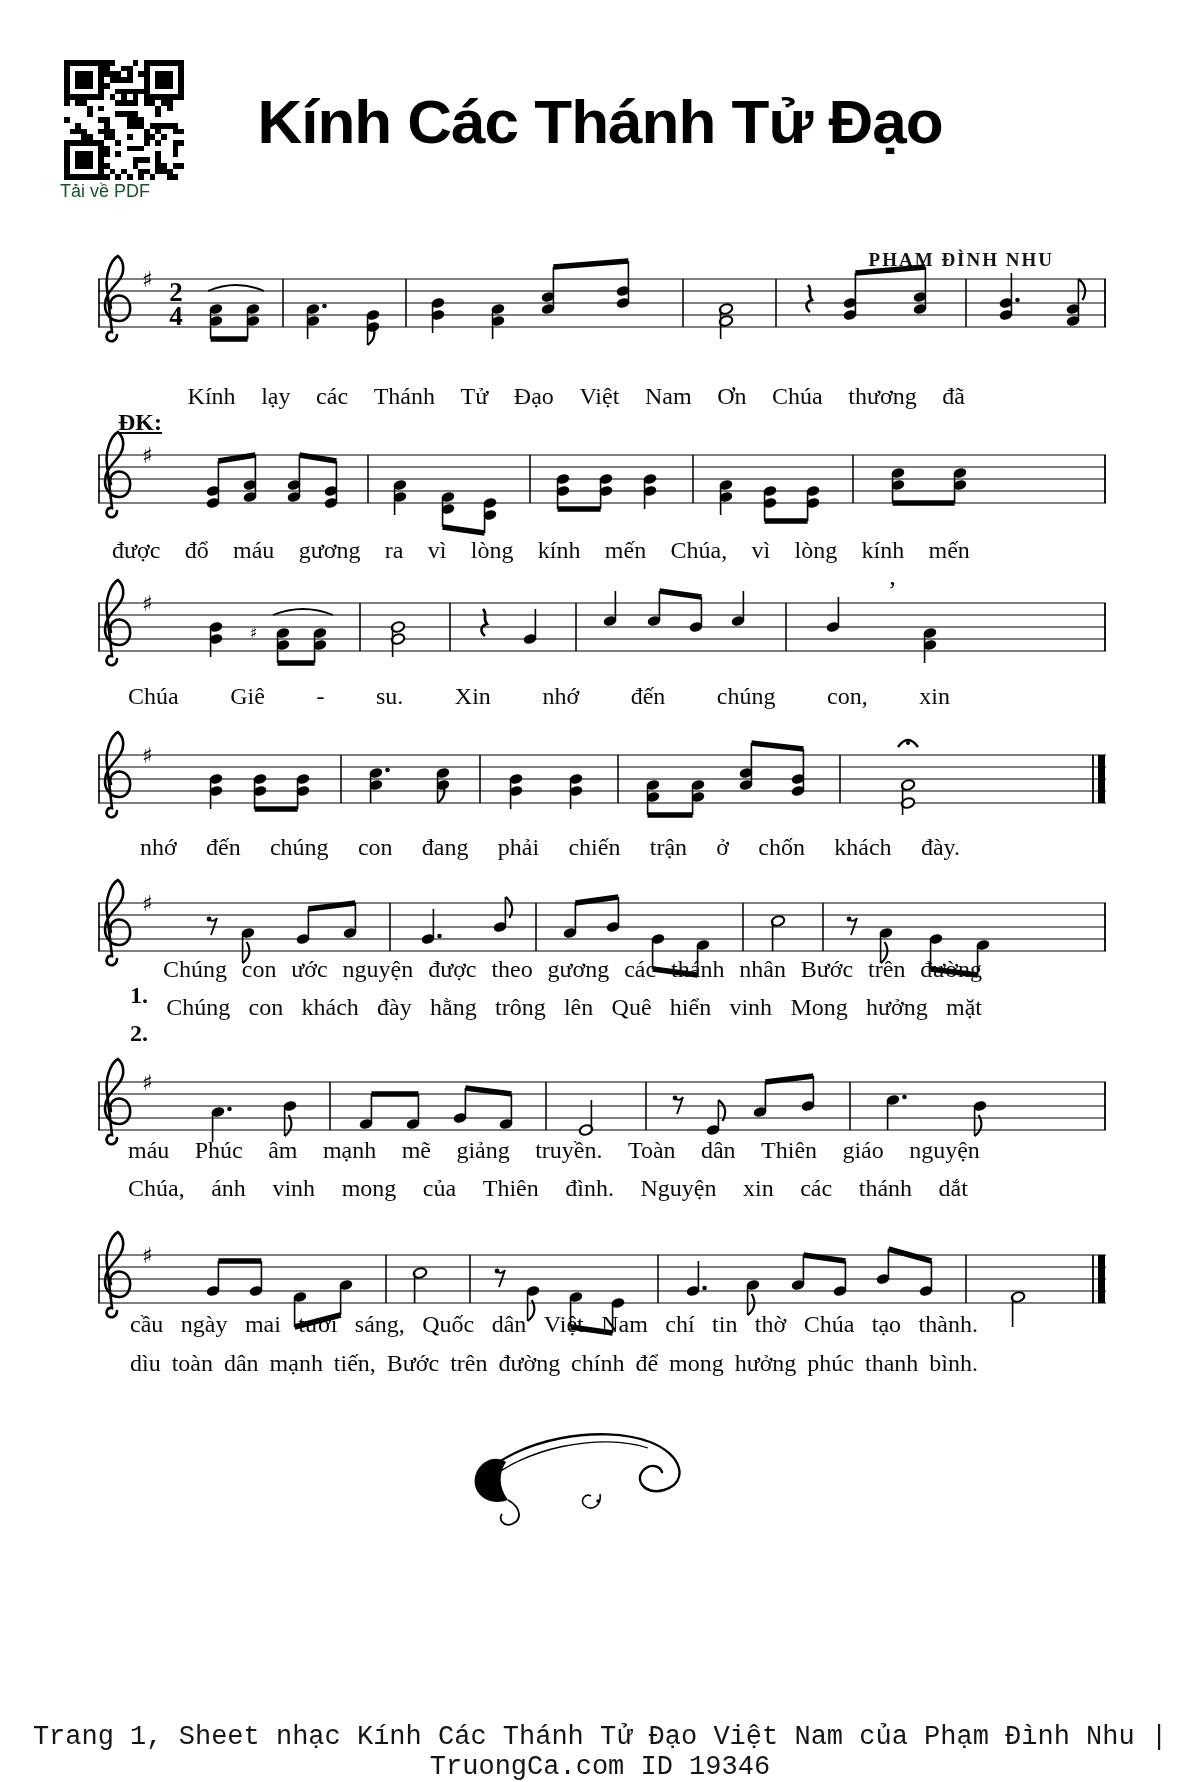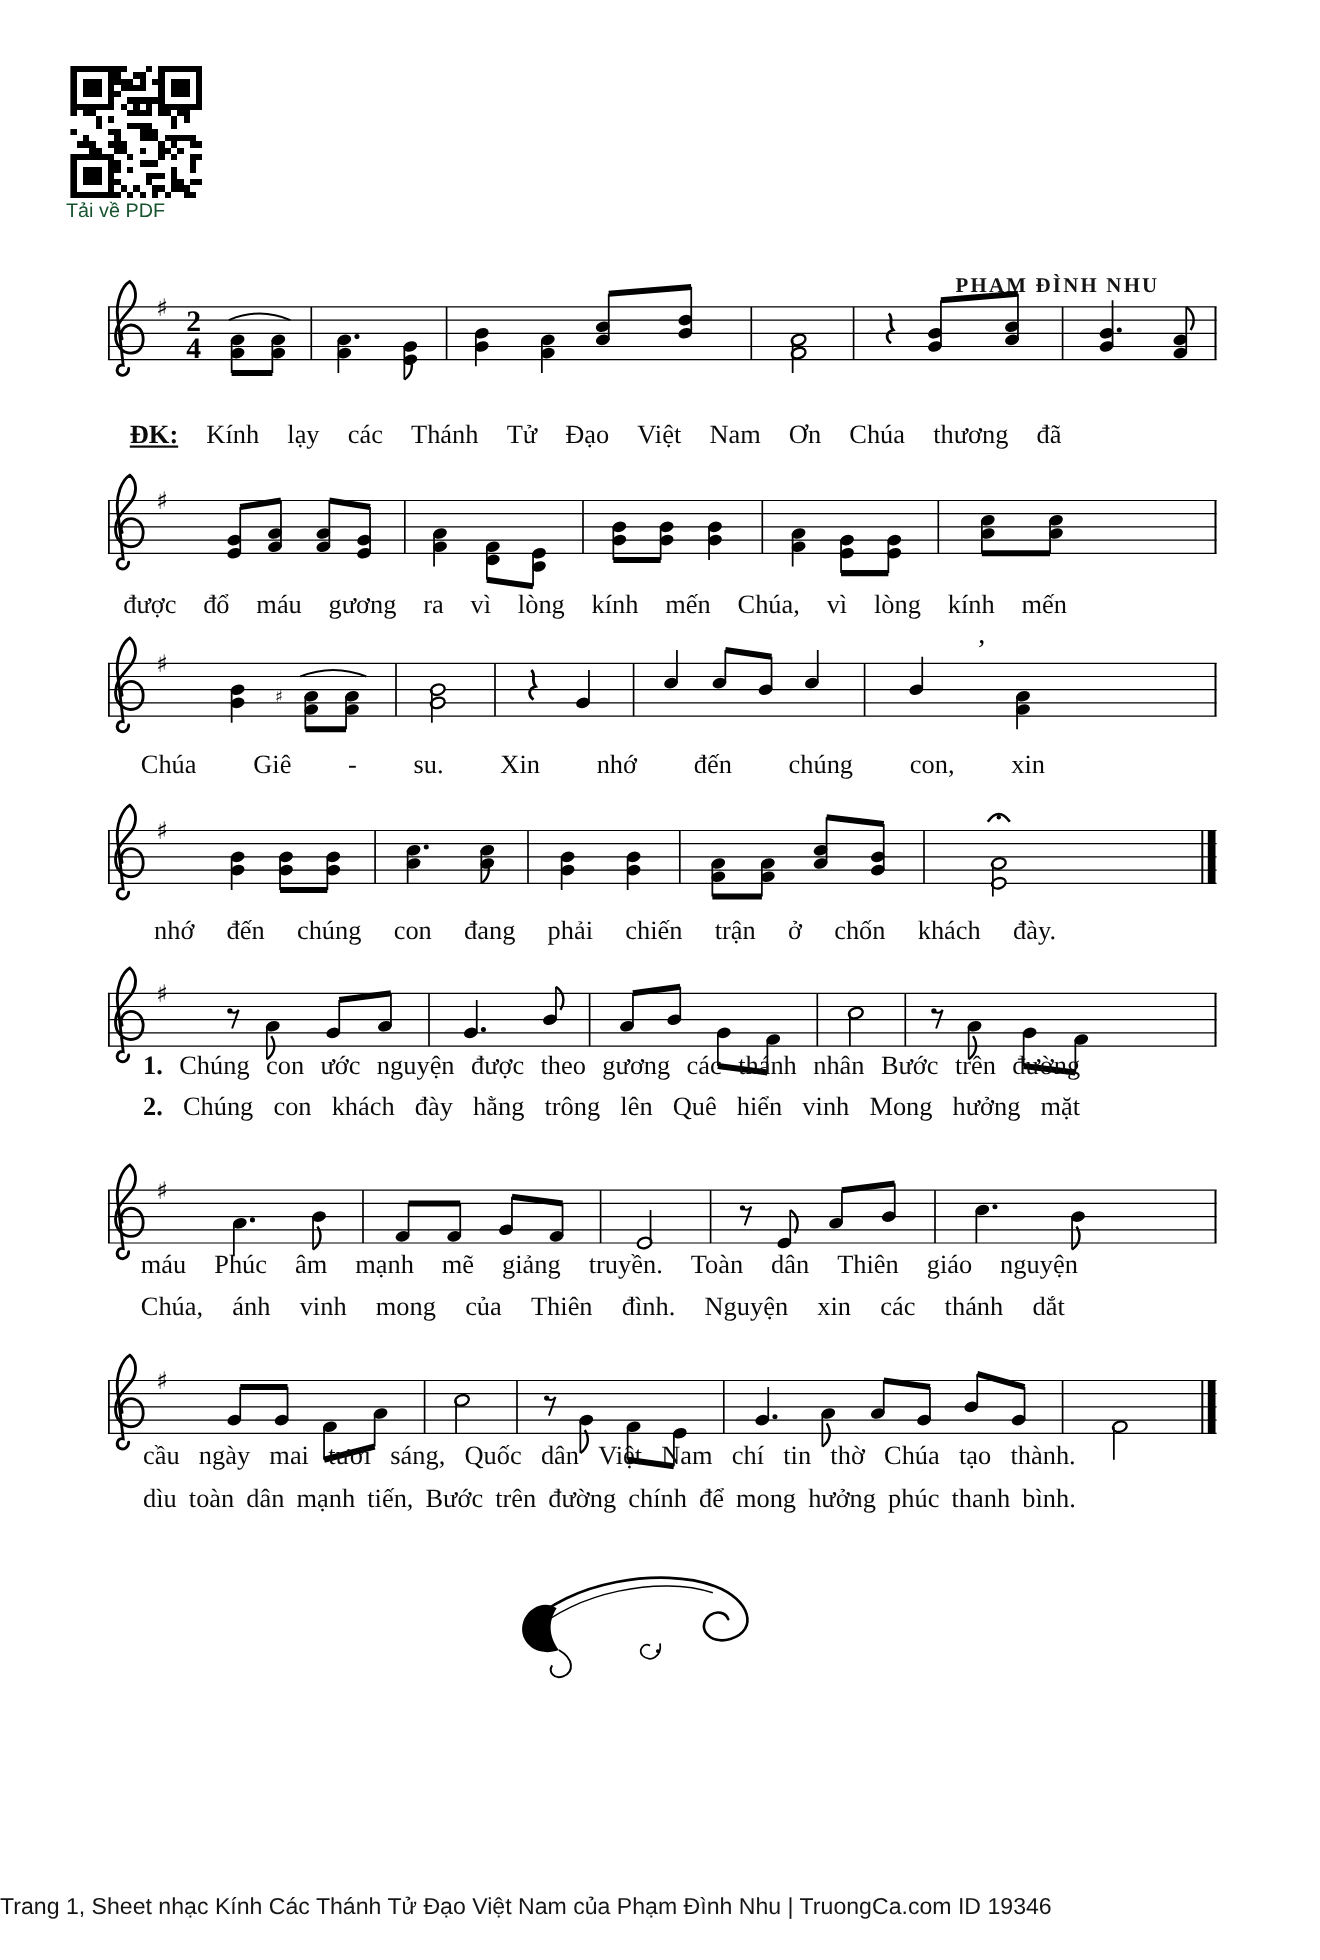--- a/index.html
+++ b/index.html
@@ -15,38 +15,38 @@
   .composer{position:absolute;right:146px;top:212px;
         font-family:"Liberation Serif",serif;font-weight:700;font-size:19px;
         letter-spacing:2px;color:#141414;margin-top:37px;}
   .staff{position:absolute;left:98px;width:1010px;height:130px;}
   .staff svg{display:block;width:1010px;height:130px;}
   .s1{top:245px}.s2{top:421px}.s3{top:569px}.s4{top:721px}
   .s5{top:869px}.s6{top:1048px}.s7{top:1221px}
   .lyric{position:absolute;font-size:24px;line-height:28px;white-space:nowrap;
         display:flex;justify-content:space-between;color:#0a0a0a;}
   .lyric span.w{display:inline-block;}
-  .pfx{font-weight:700;}
+  .pfx{font-weight:700;margin-top:26px;}
   .pfx.dk{text-decoration:underline;}
   .ly0{top:382px;left:118px;width:847px}
   .ly1{top:536px;left:112px;width:858px}
   .ly2{top:682px;left:128px;width:822px}
   .ly3{top:833px;left:140px;width:820px}
   .ly4{top:955px;left:130px;width:852px}
   .ly5{top:993px;left:130px;width:852px}
   .ly6{top:1136px;left:128px;width:852px}
   .ly7{top:1174px;left:128px;width:840px}
   .ly8{top:1310px;left:130px;width:848px}
   .ly9{top:1349px;left:130px;width:848px}
   .ornament{position:absolute;left:452px;top:1416px;width:260px;height:120px;}
   .credit{position:absolute;left:0;right:0;top:1550px;text-align:center;
         font-family:"Liberation Serif",serif;font-weight:700;font-size:17px;
         letter-spacing:.4px;color:#1c1c1c;}
-  .page-footer{position:absolute;left:0;right:0;top:1722px;
-        font-family:Liberation Sans, sans-serif;font-size:21px;color:#151515;}
+  .page-footer{position:absolute;left:0;right:0;top:1722px;text-align:center;
+        font-family:Liberation Mono, monospace;font-size:27px;color:#151515;}
 </style>
 </head>
 <body>
 
 <div class="page">
 
   <div class="qr" id="qr"><svg viewBox="0 0 21 21">
         <rect x="0" y="0" width="1" height="1" fill="#000"></rect>
         <rect x="1" y="0" width="1" height="1" fill="#000"></rect>
         <rect x="2" y="0" width="1" height="1" fill="#000"></rect>
@@ -259,20 +259,21 @@
         <rect x="7" y="20" width="1" height="1" fill="#000"></rect>
         <rect x="9" y="20" width="1" height="1" fill="#000"></rect>
         <rect x="11" y="20" width="1" height="1" fill="#000"></rect>
         <rect x="13" y="20" width="1" height="1" fill="#000"></rect>
         <rect x="15" y="20" width="1" height="1" fill="#000"></rect>
         <rect x="18" y="20" width="1" height="1" fill="#000"></rect>
         <rect x="19" y="20" width="1" height="1" fill="#000"></rect>
       </svg></div>
   <div class="qr-label">Tải về PDF</div>
 
+  <div class="title">Kính Các Thánh Tử Đạo</div>
   <div class="composer">PHẠM ĐÌNH NHU</div>
 
   <div class="staff s1">
       <svg viewBox="0 0 1010 130">
         <line x1="0" y1="34" x2="1008" y2="34" stroke="#000" stroke-width="1.1"></line>
         <line x1="0" y1="46" x2="1008" y2="46" stroke="#000" stroke-width="1.1"></line>
         <line x1="0" y1="58" x2="1008" y2="58" stroke="#000" stroke-width="1.1"></line>
         <line x1="0" y1="70" x2="1008" y2="70" stroke="#000" stroke-width="1.1"></line>
         <line x1="0" y1="82" x2="1008" y2="82" stroke="#000" stroke-width="1.1"></line>
         <line x1="1" y1="34" x2="1" y2="82" stroke="#000" stroke-width="1.6"></line>

